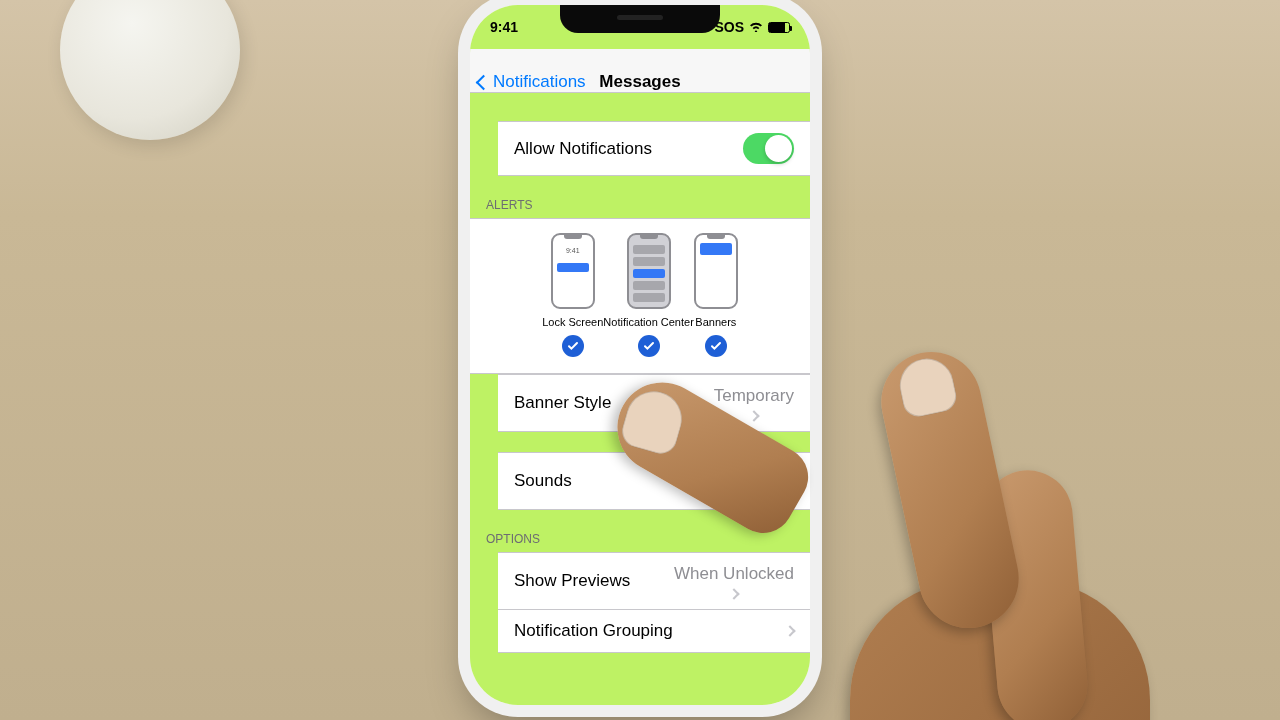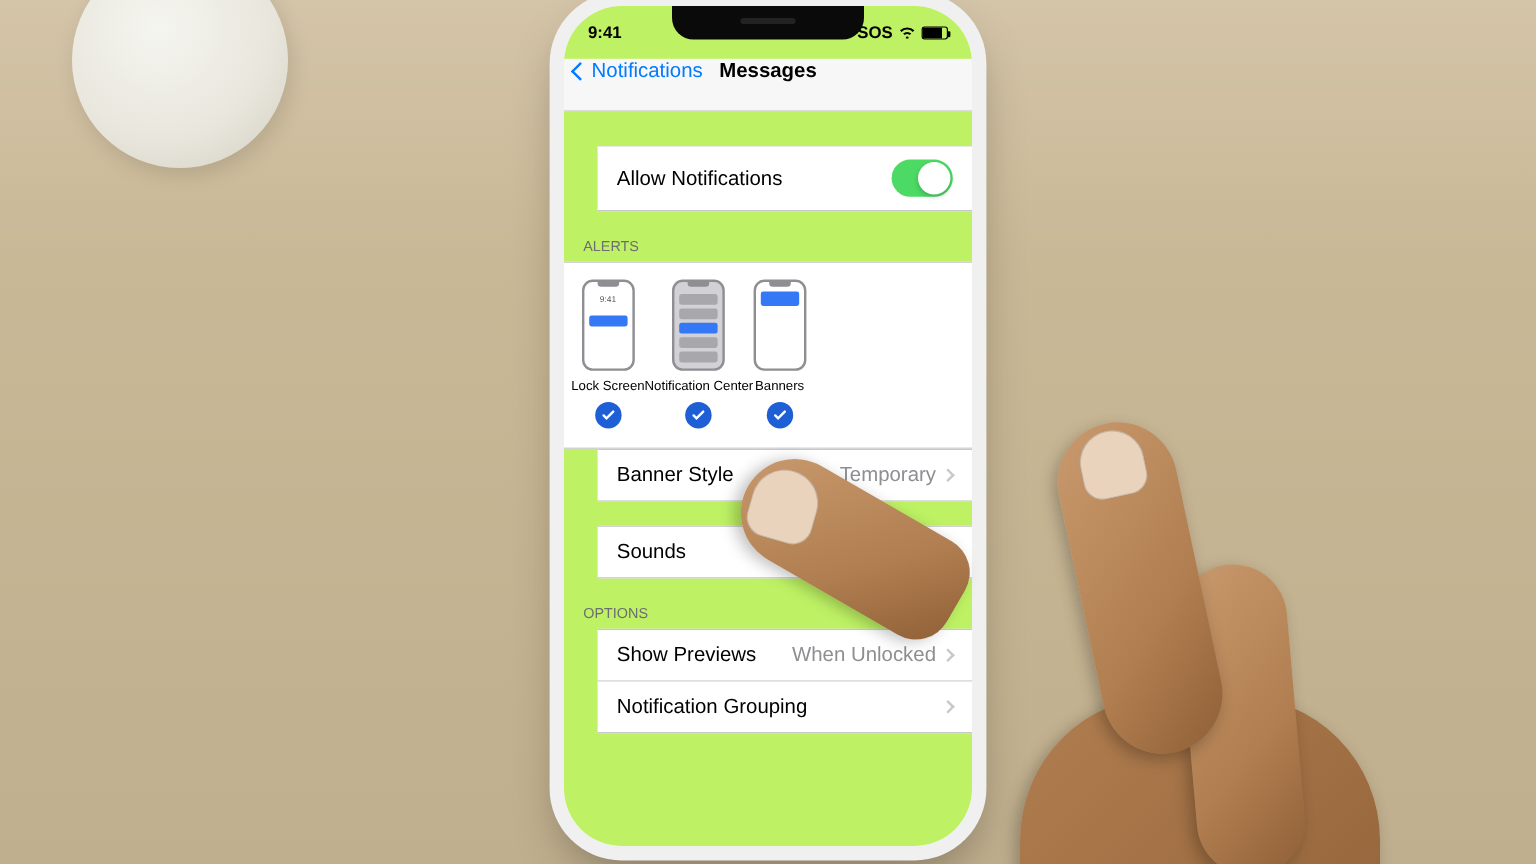--- a/index.html
+++ b/index.html
@@ -37,21 +37,21 @@
   padding: 0 20px; font-size: 14px; font-weight: 600; color: #000;
 }
 .status-right { display: flex; gap: 5px; align-items: center; font-size: 14px; margin-left: 14px; }
 .battery {
   width: 22px; height: 11px; border: 1px solid #000; border-radius: 2.5px;
   position: relative; display: inline-block;
 }
 .battery::after { content: ""; position: absolute; right: -3px; top: 3px; width: 2px; height: 5px; background: #000; border-radius: 0 1px 1px 0; }
 .battery i { display: block; width: 80%; height: 100%; background: #000; }
 .nav-bar {
-  height: 44px; display: flex; align-items: flex-start; position: relative;
+  height: 44px; display: flex; align-items: flex-end; position: relative;
   border-bottom: .5px solid #c8c7cc; background: #f7f7f7;
 }
 .back-btn {
   display: flex; align-items: center; color: #007aff; font-size: 17px;
   padding-left: 8px; cursor: pointer;
 }
 .chevron-left {
   width: 11px; height: 11px; border-left: 2.3px solid #007aff; border-bottom: 2.3px solid #007aff;
   transform: rotate(45deg); margin-right: 4px;
 }
@@ -75,21 +75,21 @@
   content: ""; position: absolute; right: 2px; top: 2px;
   width: 27px; height: 27px; border-radius: 50%; background: #fff;
   box-shadow: 0 2px 4px rgba(0,0,0,.2);
 }
 .section-header {
   font-size: 12px; text-transform: uppercase; color: #6d6d72;
   padding: 22px 16px 6px;
 }
 .alerts-panel {
   background: #fff; border-top: .5px solid #c8c7cc; border-bottom: .5px solid #c8c7cc;
-  padding: 14px 6px 16px; display: flex; justify-content: flex-start;
+  padding: 14px 6px 16px; display: flex; justify-content: center;
 }
 .alert-type { display: flex; flex-direction: column; align-items: center; gap: 7px; cursor: pointer; }
 .mini-phone {
   width: 44px; height: 76px; border: 2px solid #8e8e93; border-radius: 9px;
   position: relative; background: #fff;
 }
 .mini-phone.grey-bg { background: #d1d1d6; }
 .mini-phone .mini-notch {
   position: absolute; top: 0; left: 50%; transform: translateX(-50%);
   width: 18px; height: 4px; background: #8e8e93; border-radius: 0 0 3px 3px;
@@ -102,21 +102,21 @@
   position: absolute; left: 4px; right: 4px; height: 9px;
   background: #3478f6; border-radius: 2px;
 }
 .mini-slot.g { background: #a7a7ac; }
 .alert-label { font-size: 11px; color: #000; text-align: center; white-space: nowrap; }
 .check {
   width: 22px; height: 22px; border-radius: 50%; background: #1e5fd6;
   display: flex; align-items: center; justify-content: center;
 }
 .check svg { width: 12px; height: 12px; }
-.row .value { color: #8e8e93; display: flex; align-items: center; gap: 6px; }
+.row .value { color: #8e8e93; display: flex; align-items: center; gap: 6px; flex-direction: column; }
 .chevron-right {
   width: 8px; height: 8px; border-top: 2px solid #c7c7cc; border-right: 2px solid #c7c7cc;
   transform: rotate(45deg);
 }
 
 .hand {
   position: absolute; right: 90px; bottom: -150px; width: 720px; height: 720px;
   pointer-events: none; z-index: 50;
 }
 .finger {

